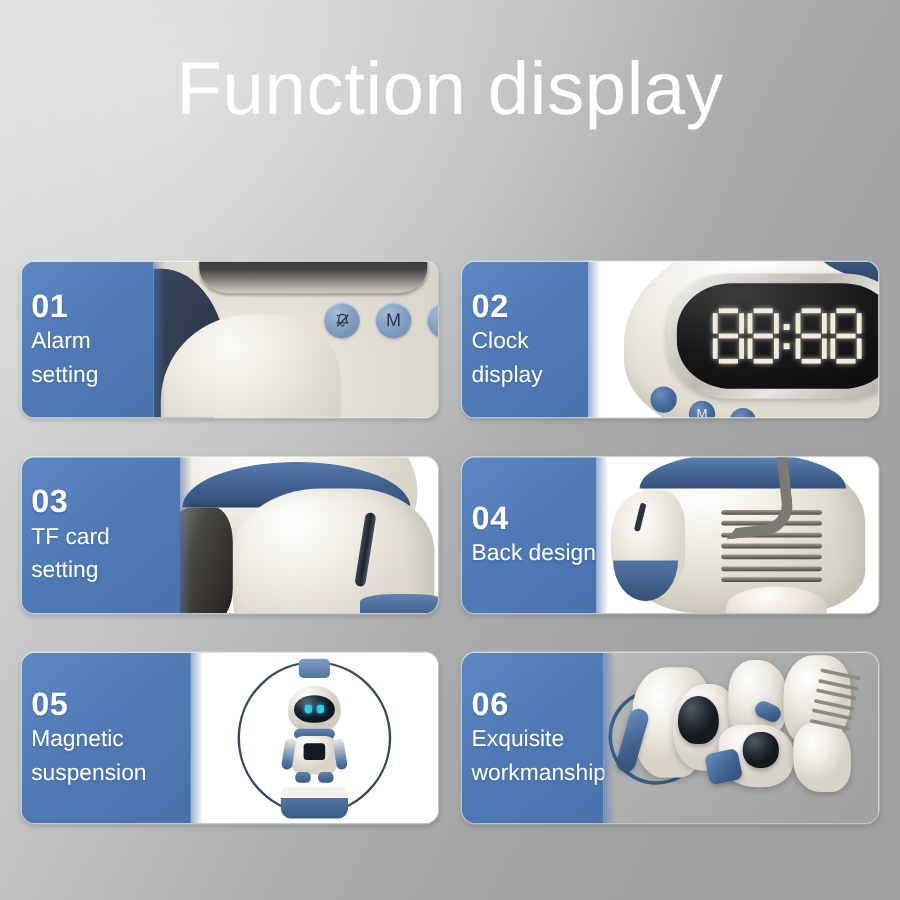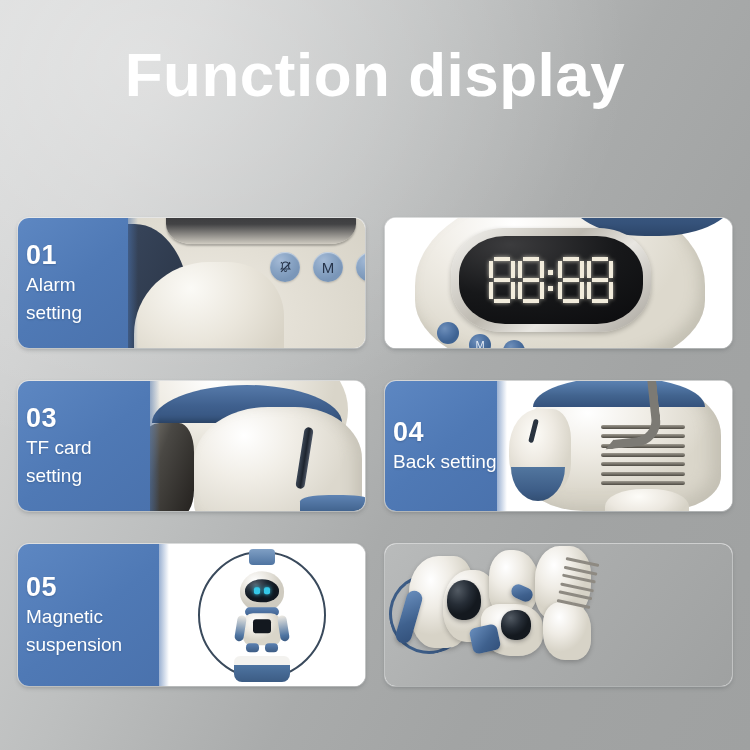--- a/index.html
+++ b/index.html
@@ -39,21 +39,21 @@
 
   
   .title {
     position: absolute;
     top: 44px;
     left: 0;
     width: 750px;
     text-align: center;
     color: #ffffff;
     font-size: 62px;
-    font-weight: 700;
+    font-weight: 400;
     letter-spacing: 0.5px;
     line-height: 1;
     z-index: 3;
   }
 
   
   .grid {
     position: absolute;
     left: 18px;
     top: 218px;
@@ -540,20 +540,25 @@
             </div>
             <div class="pad-btn">M</div>
             <div class="pad-btn">+</div>
 
           </div>
         </div>
       </div>
     </div>
 
     <div class="card">
+      <div class="label-panel" style="width:105px">
+        <div class="card-num">02</div>
+        <div class="card-label">Clock</div>
+        <div class="card-label">display</div>
+      </div>
       <div class="photo">
         <div class="art-clock">
           <div class="clock-head"></div>
           <div class="clock-collar"></div>
           <div class="clock-bezel">
             <div class="clock-screen">
               <div class="seg-digit">
                 <i class="sg-a"></i>
                   <i class="sg-b"></i>
                   <i class="sg-c"></i>
@@ -616,21 +621,21 @@
           <div class="tf-arm"></div>
           <div class="tf-slot"></div>
           <div class="tf-foot"></div>
         </div>
       </div>
     </div>
 
     <div class="card">
       <div class="label-panel" style="width:112px">
         <div class="card-num">04</div>
-        <div class="card-label">Back setting</div>
+        <div class="card-label">Back design</div>
       </div>
       <div class="photo">
         <div class="art-back">
           <div class="bk-torso"></div>
           <div class="bk-collar2"></div>
           <div class="bk-shoulder"></div>
           <div class="bk-shoulder-cap"></div>
           <div class="bk-vent-mark"></div>
           <div class="bk-grille">
             <span></span>
@@ -670,20 +675,25 @@
             <div class="rb-arm l"></div>
             <div class="rb-arm r"></div>
             <div class="rb-boot l"></div>
             <div class="rb-boot r"></div>
           </div>
         </div>
       </div>
     </div>
 
     <div class="card">
+      <div class="label-panel" style="width:118px">
+        <div class="card-num">06</div>
+        <div class="card-label">Exquisite</div>
+        <div class="card-label">workmanship</div>
+      </div>
       <div class="photo">
         <div class="art-work">
           <div class="wk-wire"></div>
           <div class="wk-piece wk-p1"></div>
           <div class="wk-piece wk-p2"></div>
           <div class="wk-dark wk-d1"></div>
           <div class="wk-piece wk-p3"></div>
           <div class="wk-piece wk-p4"></div>
           <div class="wk-dark wk-d2"></div>
           <div class="wk-piece wk-p5"></div>

